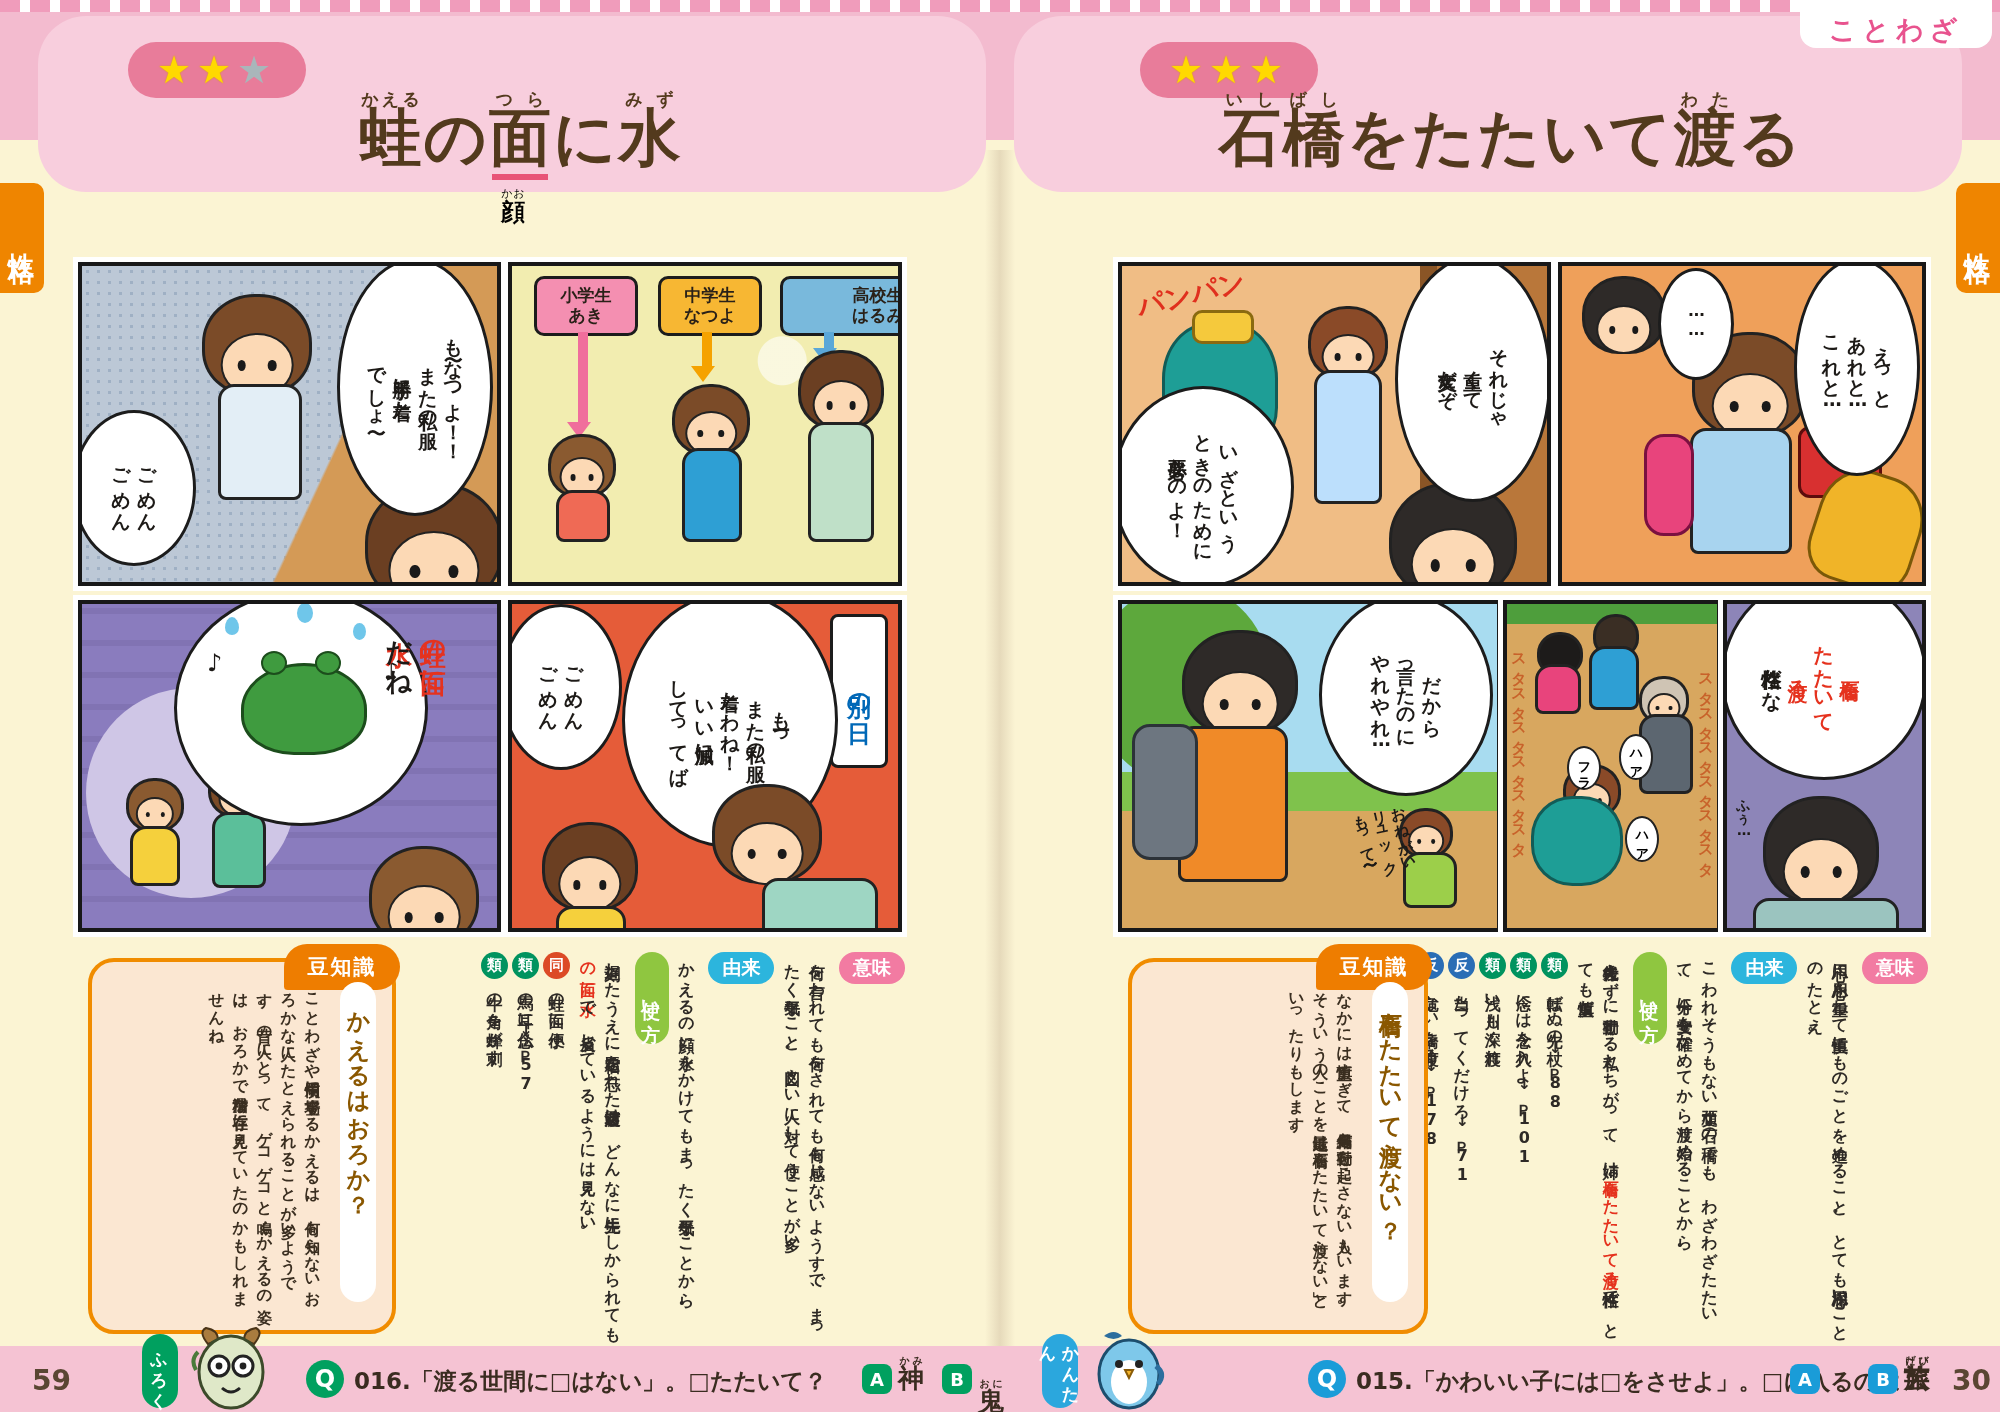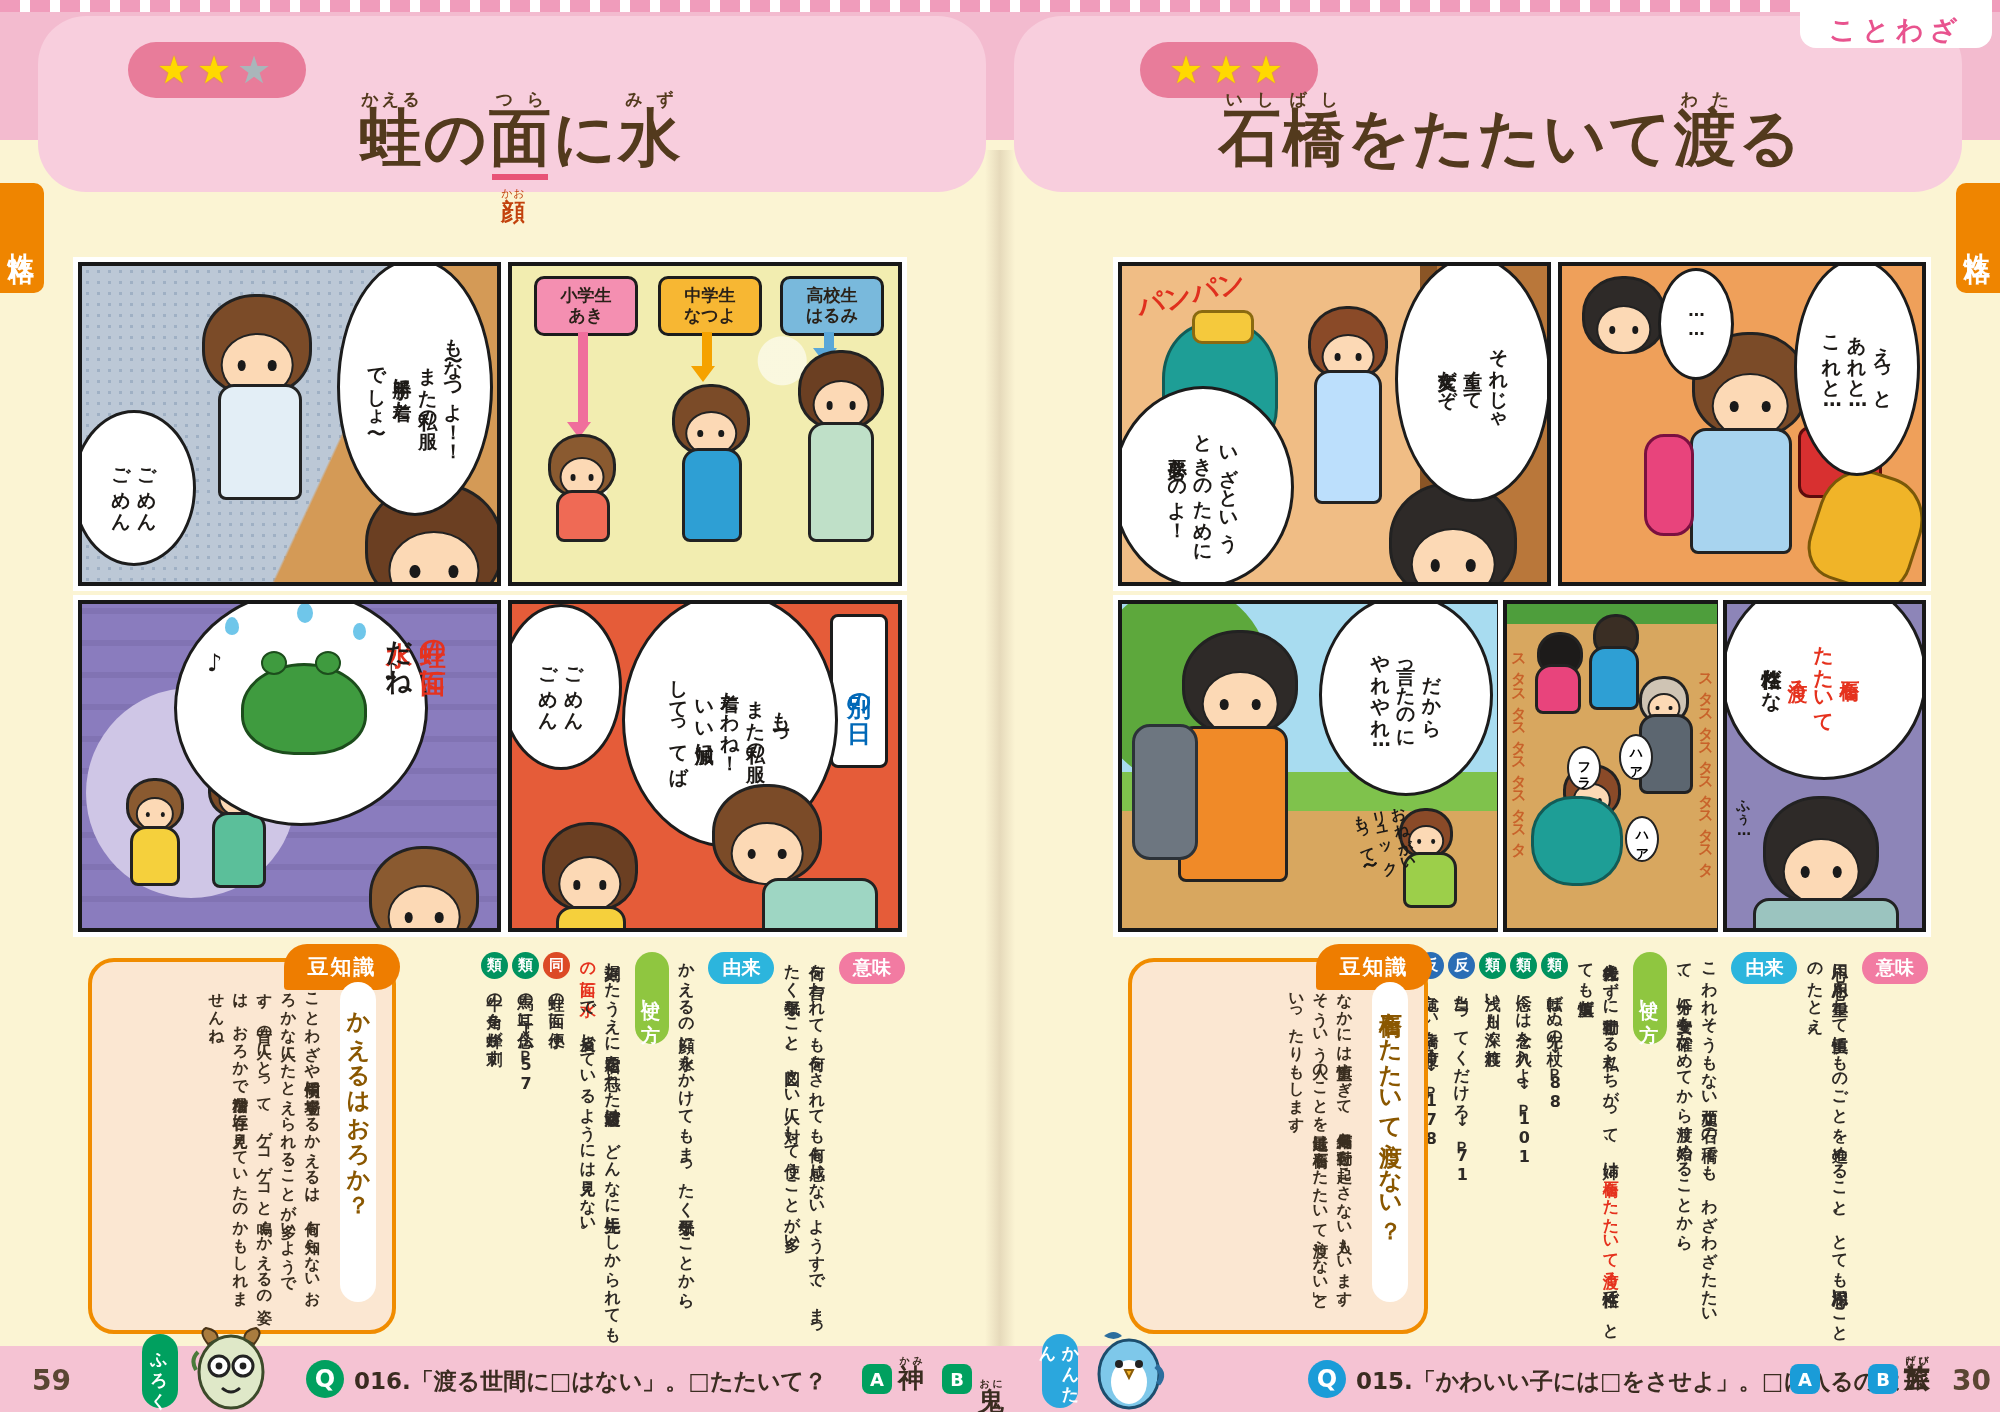--- a/index.html
+++ b/index.html
@@ -15,21 +15,21 @@
   
   .stars{background:#e87c9a;border-radius:30px;display:flex;align-items:center;justify-content:center;font-size:38px;letter-spacing:6px;font-weight:bold;}
   .st-f{color:#ffd900;text-shadow:0 0 2px #d8a300;}
   .st-e{color:#a9b6ba;}
   
   .titlebox{display:flex;align-items:flex-end;justify-content:center;color:#533a1d;}
   .titlebox ruby{ruby-position:over;margin:0 1px;}
   .titlebox ruby span{font-size:62px;font-weight:bold;}
   .titlebox rt{font-size:17px;font-weight:bold;color:#533a1d;}
   .titlebox .u-seg span{box-shadow:0 9px 0 -3px #e85377;}
-  .title-note{color:#c2410c;text-align:center;}
+  .title-note{color:#000000;text-align:center;}
   .title-note span{font-size:24px;font-weight:bold;}
   .title-note rt{font-size:11px;}
   
   .side-tab{background:#ef8500;color:#fff;font-weight:bold;font-size:26px;display:flex;align-items:center;justify-content:center;writing-mode:vertical-rl;text-orientation:upright;letter-spacing:6px;}
   
   .panel{position:absolute;border:4px solid #181818;box-shadow:0 0 0 5px #ffffff;overflow:hidden;}
   .vtext{writing-mode:vertical-rl;text-orientation:upright;white-space:pre-line;}
   .bubble{background:#ffffff;border:3px solid #1c1c1c;display:flex;align-items:center;justify-content:center;text-align:center;font-weight:bold;color:#1d1a17;}
   .btxt{font-size:19px;line-height:1.35;}
   .em{color:#e5321e;}
@@ -150,21 +150,21 @@
 
   <div class="panel" style="left:508px;top:262px;width:386px;height:316px;background:radial-gradient(circle at 20% 70%,rgba(255,255,255,.65) 0 18px,rgba(0,0,0,0) 19px),radial-gradient(circle at 70% 30%,rgba(255,255,255,.6) 0 24px,rgba(0,0,0,0) 25px),#f2edb0;">
     <div class="name-tag abs" style="left:22px;top:10px;width:98px;height:54px;background:#f48fb1;"><span class="vrap" style="white-space:pre-line">小学生
 あき</span></div>
     <div class="abs tag-stem" style="left:66px;top:66px;height:90px;background:#f06e9c;"></div>
     <div class="abs tag-arrow" style="left:55px;top:156px;border-top:16px solid #f06e9c;"></div>
     <div class="name-tag abs" style="left:146px;top:10px;width:98px;height:54px;background:#f7b733;"><span style="white-space:pre-line">中学生
 なつよ</span></div>
     <div class="abs tag-stem" style="left:190px;top:66px;height:34px;background:#f5a200;"></div>
     <div class="abs tag-arrow" style="left:179px;top:100px;border-top:16px solid #f5a200;"></div>
-    <div class="name-tag abs" style="left:268px;top:10px;width:98px;height:54px;background:#79b9dc;"><span style="white-space:pre-line">高校生
+    <div class="name-tag abs" style="left:268px;top:10px;width:98px;height:54px;background:#79b9dc;padding-left:46px;"><span style="white-space:pre-line">高校生
 はるみ</span></div>
     <div class="abs tag-stem" style="left:312px;top:66px;height:16px;background:#5aa7d8;"></div>
     <div class="abs tag-arrow" style="left:301px;top:82px;border-top:16px solid #5aa7d8;"></div>
     <div class="head" style="left:36px;top:168px;width:62px;height:58px;background:#8a5a30;">
         <div class="face"></div>
       </div>
     <div class="bodyblob" style="left:44px;top:224px;width:48px;height:46px;background:#ef6a55;"></div>
     <div class="head" style="left:160px;top:118px;width:72px;height:66px;background:#7b4b28;">
         <div class="face"></div>
       </div>

